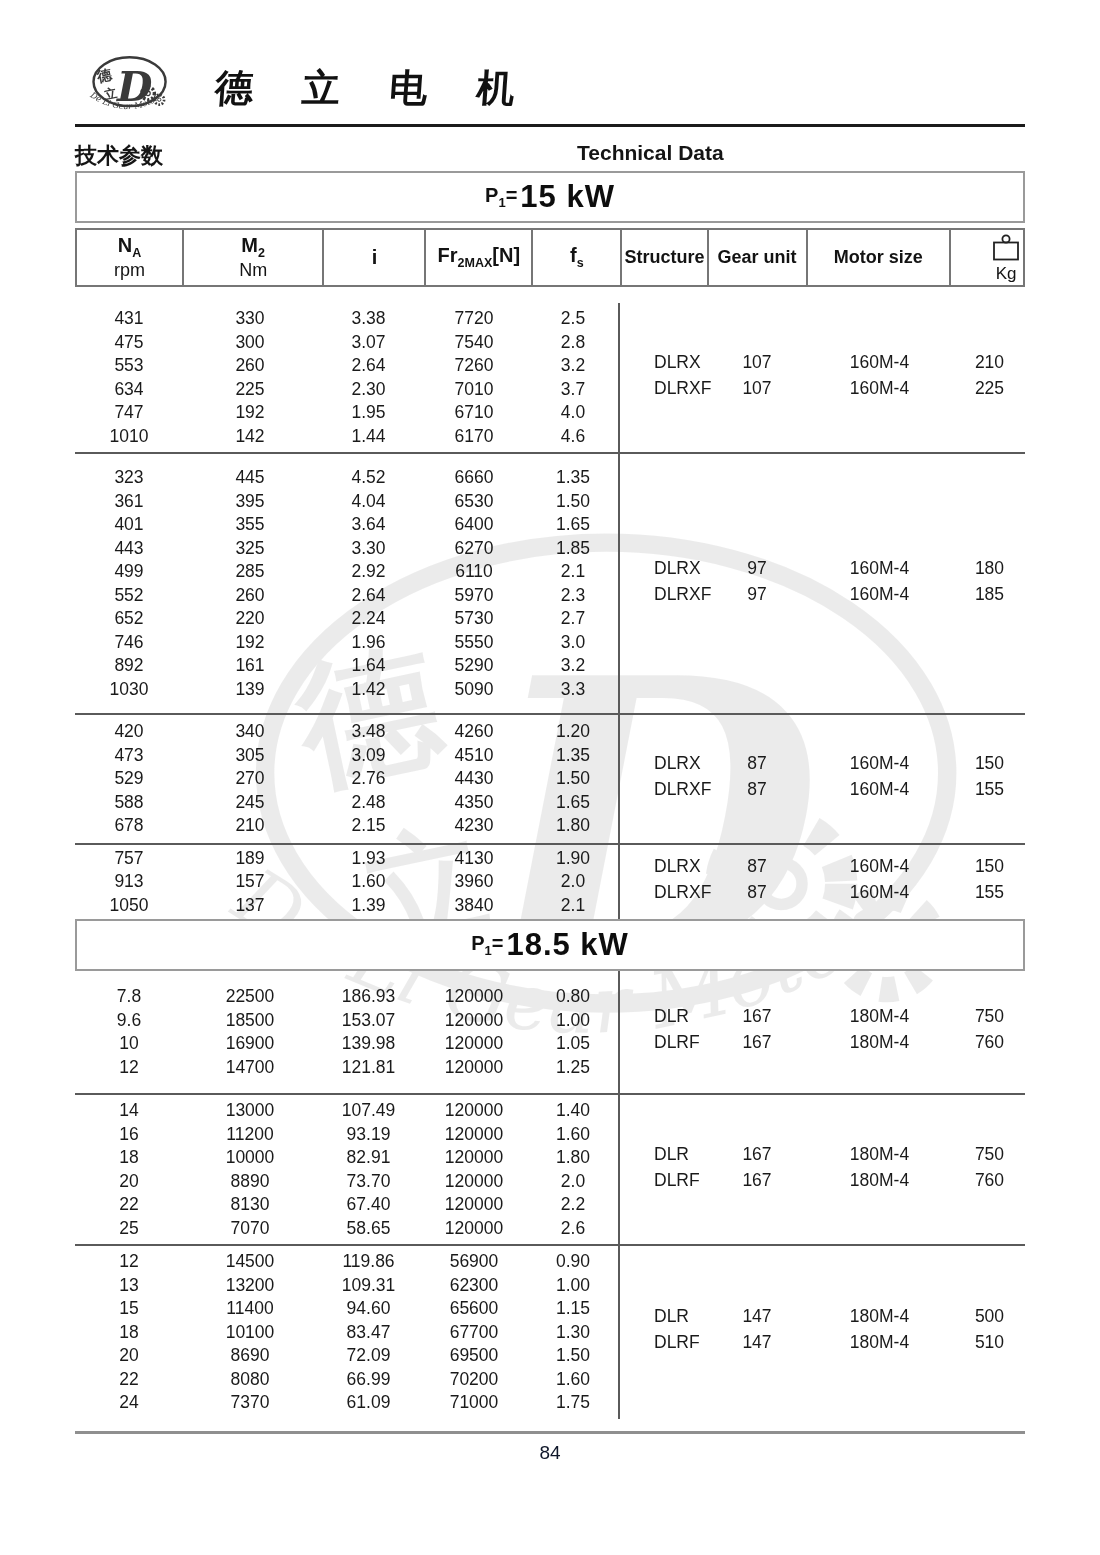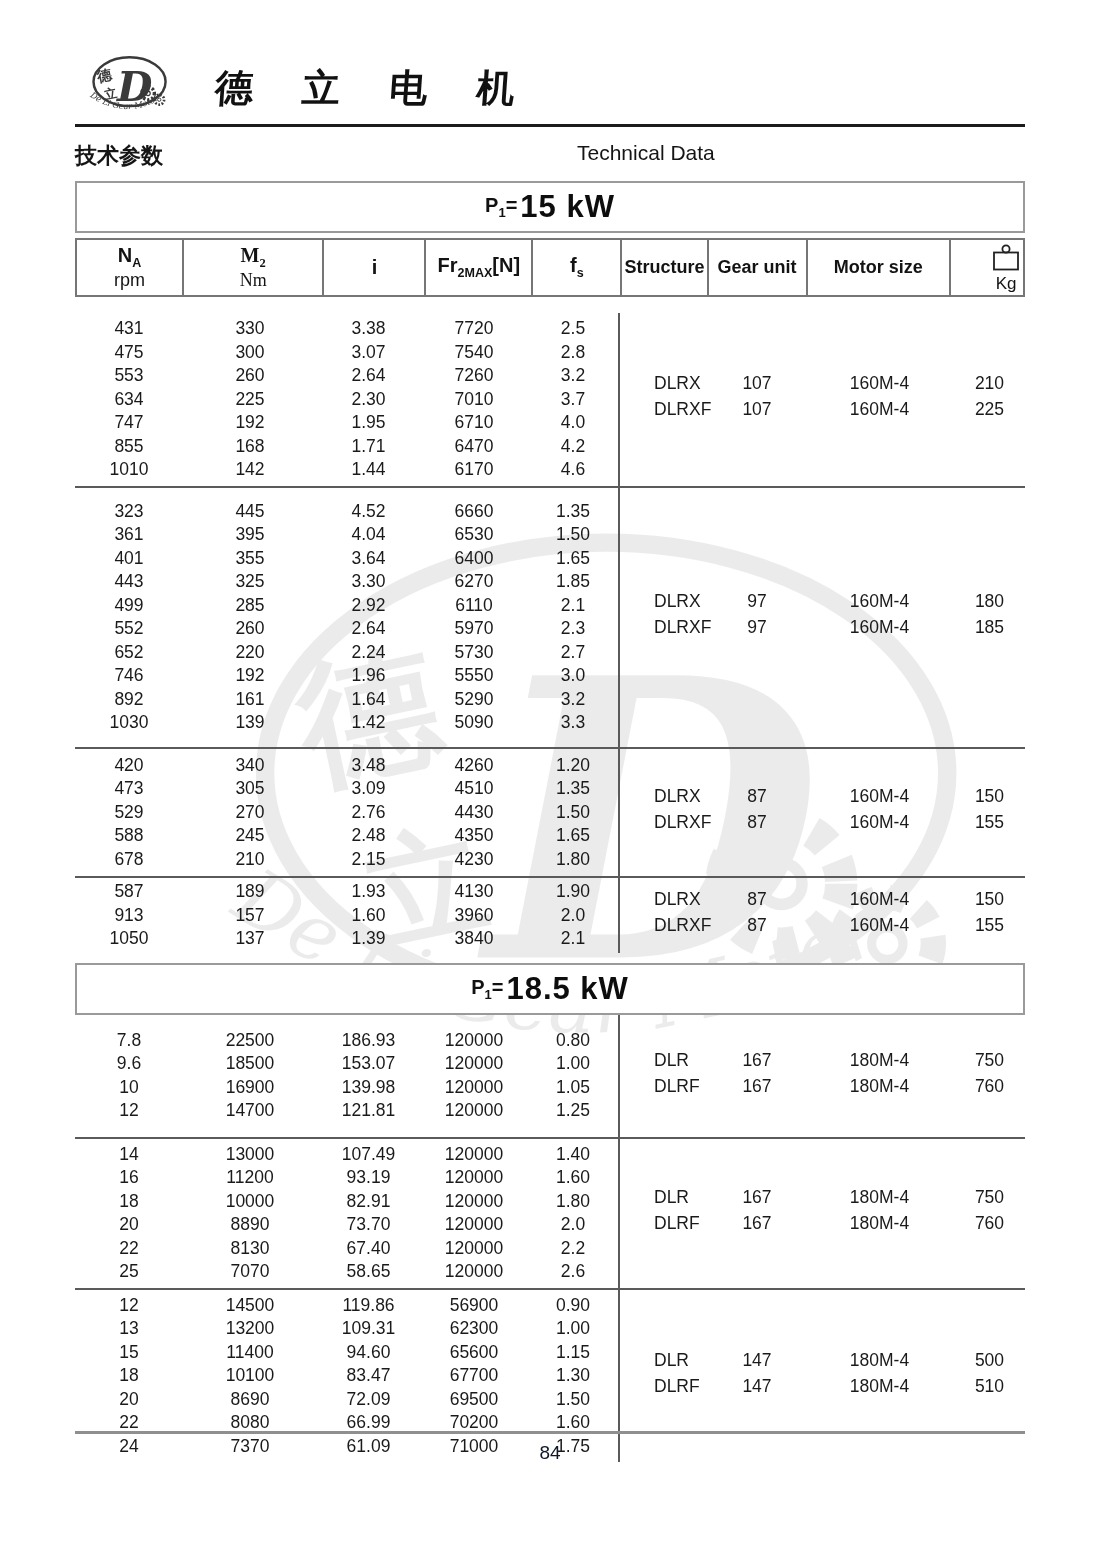--- a/index.html
+++ b/index.html
@@ -19,43 +19,43 @@
   .logo { width:112px; height:74px; color:#3a3a3a; flex:0 0 auto; }
   .brand {
     font-family:"DejaVu Serif", serif; font-weight:700; font-size:38px;
     letter-spacing:18px; margin-left:28px; color:#111; white-space:nowrap;
     transform:skewX(-4deg);
   }
   .top-rule { border-top:3px solid #1b1b1b; }
 
   .section-head { position:relative; height:32px; margin-top:12px; }
   .head-cn { position:absolute; left:0; top:2px; font-size:22px; font-weight:bold; color:#151515; }
-  .head-en { position:absolute; left:502px; top:2px; width:300px; font-size:21px; font-weight:normal; color:#151515; }
+  .head-en { position:absolute; left:502px; top:2px; width:300px; font-size:21px; font-weight:bold; color:#151515; }
 
   
   .title-box {
     height:52px; border:2px solid #9a9a9a; background:#fff;
-    display:flex; align-items:center; justify-content:center; margin-top:10px;
+    display:flex; align-items:center; justify-content:center; 
   }
   .tprefix { font-size:20px; font-weight:bold; color:#111; }
   .tprefix sub { font-size:13px; font-weight:bold; }
   .tvalue { font-size:31px; font-weight:bold; color:#0d0d0d; letter-spacing:1px; margin-left:3px; }
 
   
   .header-row { display:flex; height:59px; border:2px solid #767676; margin-top:5px; background:#fff;justify-content:space-between; }
   .hcell {
     display:flex; flex-direction:column; align-items:center; justify-content:center;
     border-right:2px solid #767676; color:#131313;
   }
   .hcell:last-child { border-right:none; flex:1;padding-left:38px; }
   .hsym { font-size:20px; font-weight:bold; line-height:1.05; }
   .hsym sub { font-size:12.5px; font-weight:bold; }
   .hunit { font-size:18px; line-height:1.1; margin-top:1px; }
   .hlabel { font-size:18px; font-weight:bold; }
-  .w0{width:108px;} .w1{width:142px;font-family:Liberation Serif, serif;} .w2{width:103px;} .w3{width:108px;} .w4{width:90px;}
+  .w0{width:108px;} .w1{width:142px;} .w2{width:103px;} .w3{width:108px;} .w4{width:90px;}
   .w5{width:87px;} .w6{width:100px;} .w7{width:145px;} .w8{width:75px;}
   .kgcell { line-height:1; }
   .kgcell svg { display:block; margin:0 auto; }
   .kglabel { font-size:17px; margin-top:1px; }
 
   
   .blocks[data-section="0"] { margin-top:16px; }
   .block { display:flex; }
   .block + .block { border-top:2px solid #5a5a5a; }
   .block-left { width:543px; flex:0 0 auto; }
@@ -211,27 +211,20 @@
               <div class="cell">3.7</div>
             </div>
             <div class="data-row">
               <div class="cell">747</div>
               <div class="cell">192</div>
               <div class="cell">1.95</div>
               <div class="cell">6710</div>
               <div class="cell">4.0</div>
             </div>
             <div class="data-row">
-              <div class="cell">855</div>
-              <div class="cell">168</div>
-              <div class="cell">1.71</div>
-              <div class="cell">6470</div>
-              <div class="cell">4.2</div>
-            </div>
-            <div class="data-row">
               <div class="cell">1010</div>
               <div class="cell">142</div>
               <div class="cell">1.44</div>
               <div class="cell">6170</div>
               <div class="cell">4.6</div>
             </div>
           </div>
           <div class="block-right">
             <div class="models">
               <div class="model-row">
@@ -390,21 +383,21 @@
                 <div class="mcell mcell-1">87</div>
                 <div class="mcell mcell-2">160M-4</div>
                 <div class="mcell mcell-3">155</div>
               </div>
             </div>
           </div>
         </div>
         <div class="block">
           <div class="block-left">
             <div class="data-row">
-              <div class="cell">587</div>
+              <div class="cell">757</div>
               <div class="cell">189</div>
               <div class="cell">1.93</div>
               <div class="cell">4130</div>
               <div class="cell">1.90</div>
             </div>
             <div class="data-row">
               <div class="cell">913</div>
               <div class="cell">157</div>
               <div class="cell">1.60</div>
               <div class="cell">3960</div>

